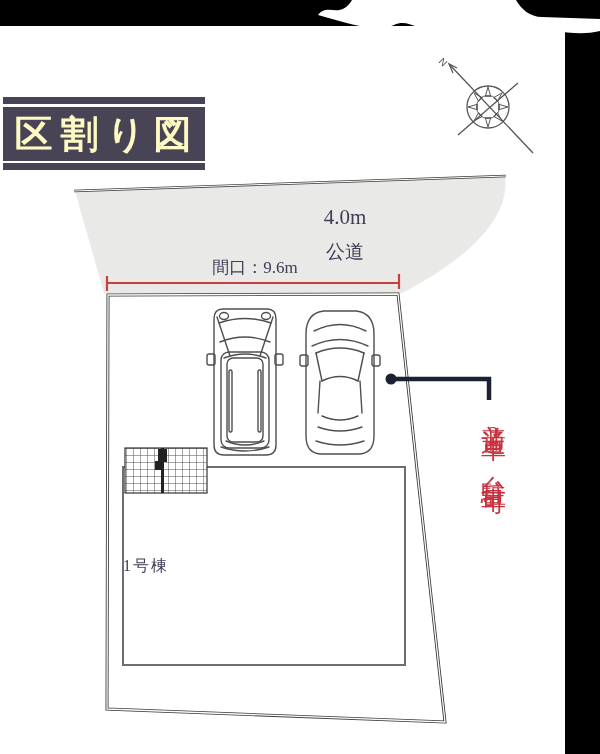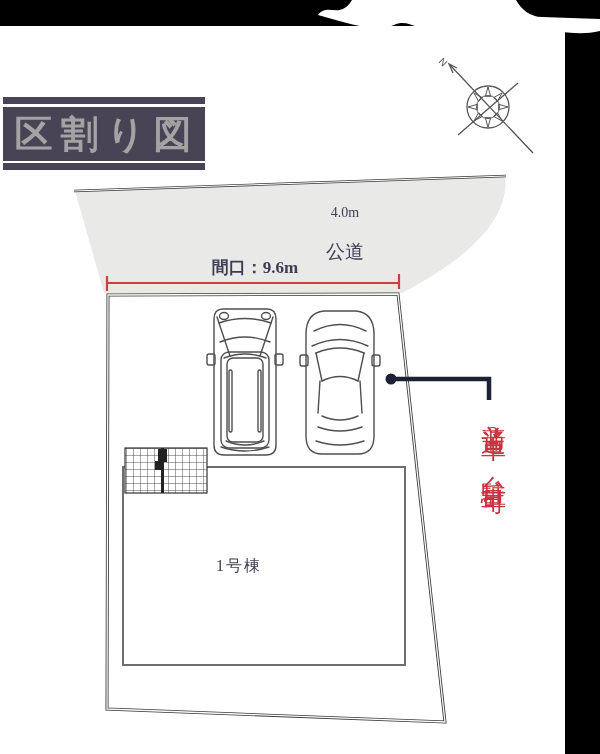--- a/index.html
+++ b/index.html
@@ -25,32 +25,32 @@
   
   #title-plate{
     position:absolute;left:3px;top:97px;width:202px;height:73px;
     background:var(--title_bg);
     display:flex;align-items:center;justify-content:center;
   }
   #title-plate .rule{position:absolute;left:0;right:0;height:2.5px;background:#fff;}
   #title-plate .rule.top{top:7px;}
   #title-plate .rule.bottom{bottom:7px;}
   #page-title{
-    color:#a3a3a3;font-family:"Liberation Sans","DejaVu Sans",sans-serif;
+    color:#fef9c3;font-family:"Liberation Sans","DejaVu Sans",sans-serif;
     font-weight:bold;font-size:38px;letter-spacing:8px;line-height:1;
     padding-left:6px;white-space:nowrap;
   }
   
   .plan-label{position:absolute;color:var(--ink);text-align:center;line-height:1.15;white-space:nowrap;}
-  #road-width-label{left:295px;top:205px;width:100px;font-size:14px;}
+  #road-width-label{left:295px;top:205px;width:100px;font-size:21px;}
   #road-type-label{left:295px;top:229px;width:100px;font-size:19px;margin-top:12px;}
-  #frontage-label{left:175px;top:258px;width:160px;font-size:17px;font-weight:bold;}
+  #frontage-label{left:175px;top:258px;width:160px;font-size:17px;}
   #building-label-box{
     position:absolute;left:123px;top:467px;width:232px;height:198px;
-    display:flex;align-items:center;justify-content:center;pointer-events:none;
+    display:flex;align-items:center;justify-content:flex-start;pointer-events:none;
   }
   #building-label{color:var(--ink);font-size:16px;letter-spacing:2px;}
   #parking-note{
     position:absolute;left:480px;top:404px;height:260px;width:26px;
     writing-mode:vertical-rl;text-orientation:upright;
     color:var(--red);font-size:25px;letter-spacing:6px;line-height:1;
     font-weight:500;white-space:nowrap;
   }
 </style>
 </head>

